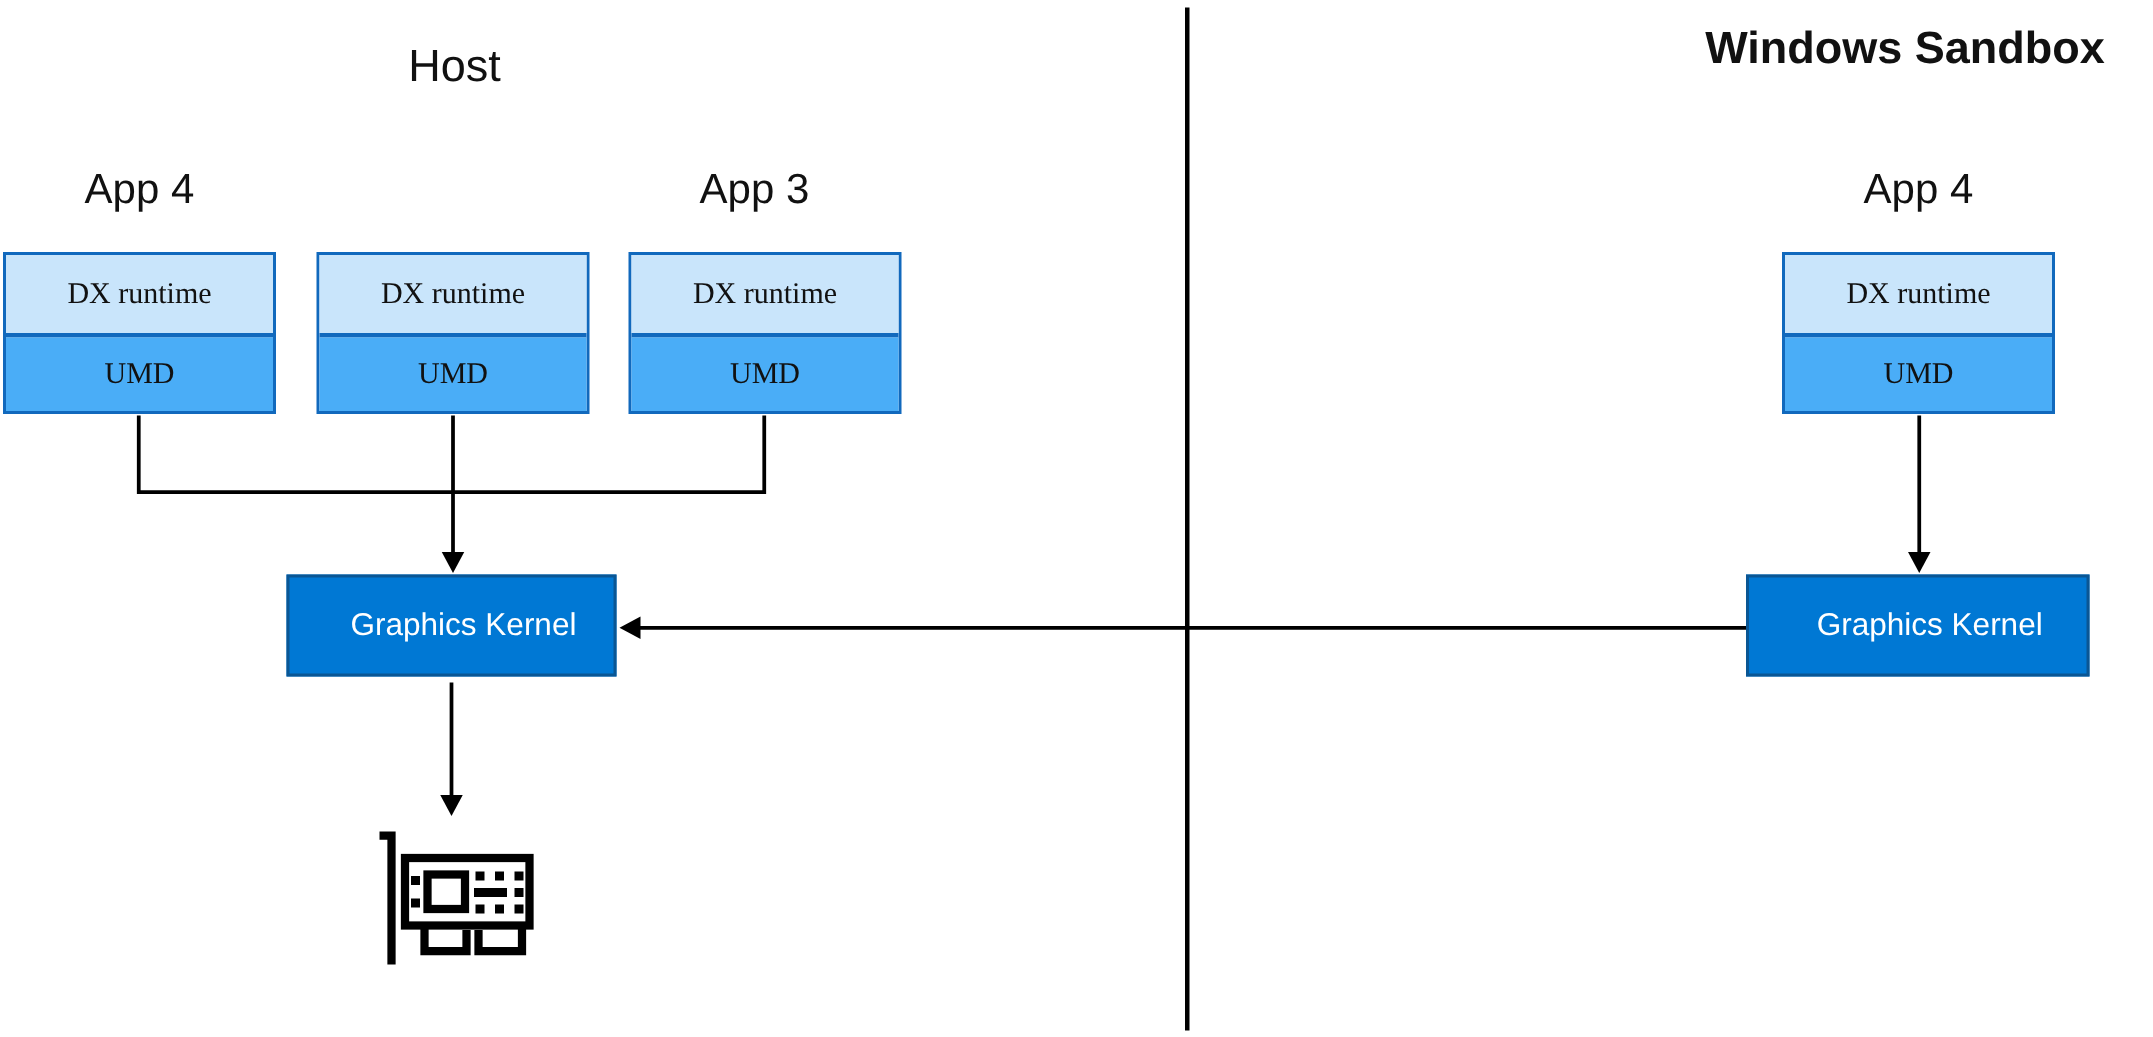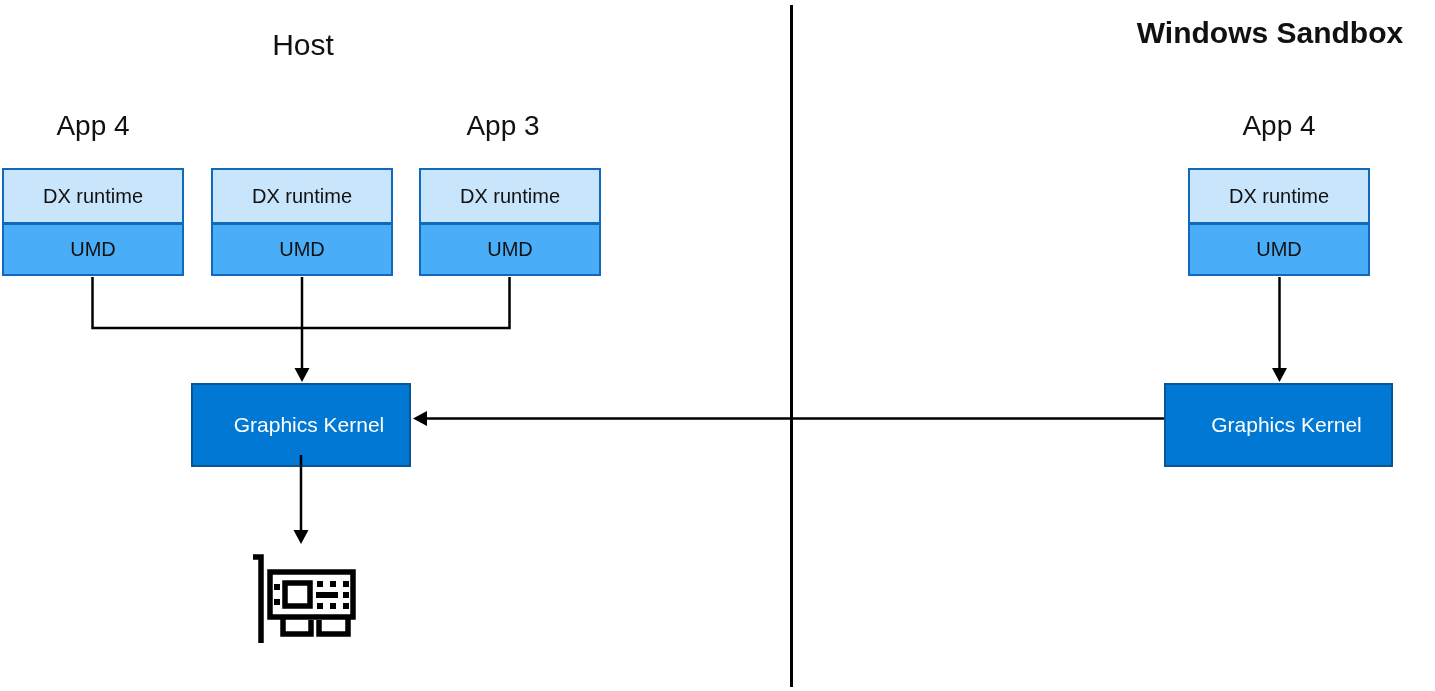--- a/index.html
+++ b/index.html
@@ -45,34 +45,35 @@
     border: 2px solid var(--app-border, #1169bd);
   }
   .layer {
     box-sizing: border-box;
     height: 52px;
     display: flex;
     align-items: center;
     justify-content: center;
     font-size: 20px;
     color: var(--text, #111111);
+    font-family: Liberation Serif, serif;
   }
   .layer.dx {
     background: var(--dx-runtime-fill, #c9e5fb);
     border-bottom: 3px solid var(--app-border, #1169bd);
     height: 55px;
   }
   .layer.umd {
     background: var(--umd-fill, #4aadf7);
     height: 49px;
   }
   .kernel-box {
     position: absolute;
     top: 383px;
-    height: 84px;
+    height: 68px;
     box-sizing: border-box;
     background: var(--kernel-fill, #0078d4);
     border: 2px solid var(--kernel-border, #0a5694);
     display: flex;
     align-items: center;
     justify-content: center;
     font-size: 21px;
     color: var(--kernel-text, #ffffff);
     padding-left: 16px;
   }

